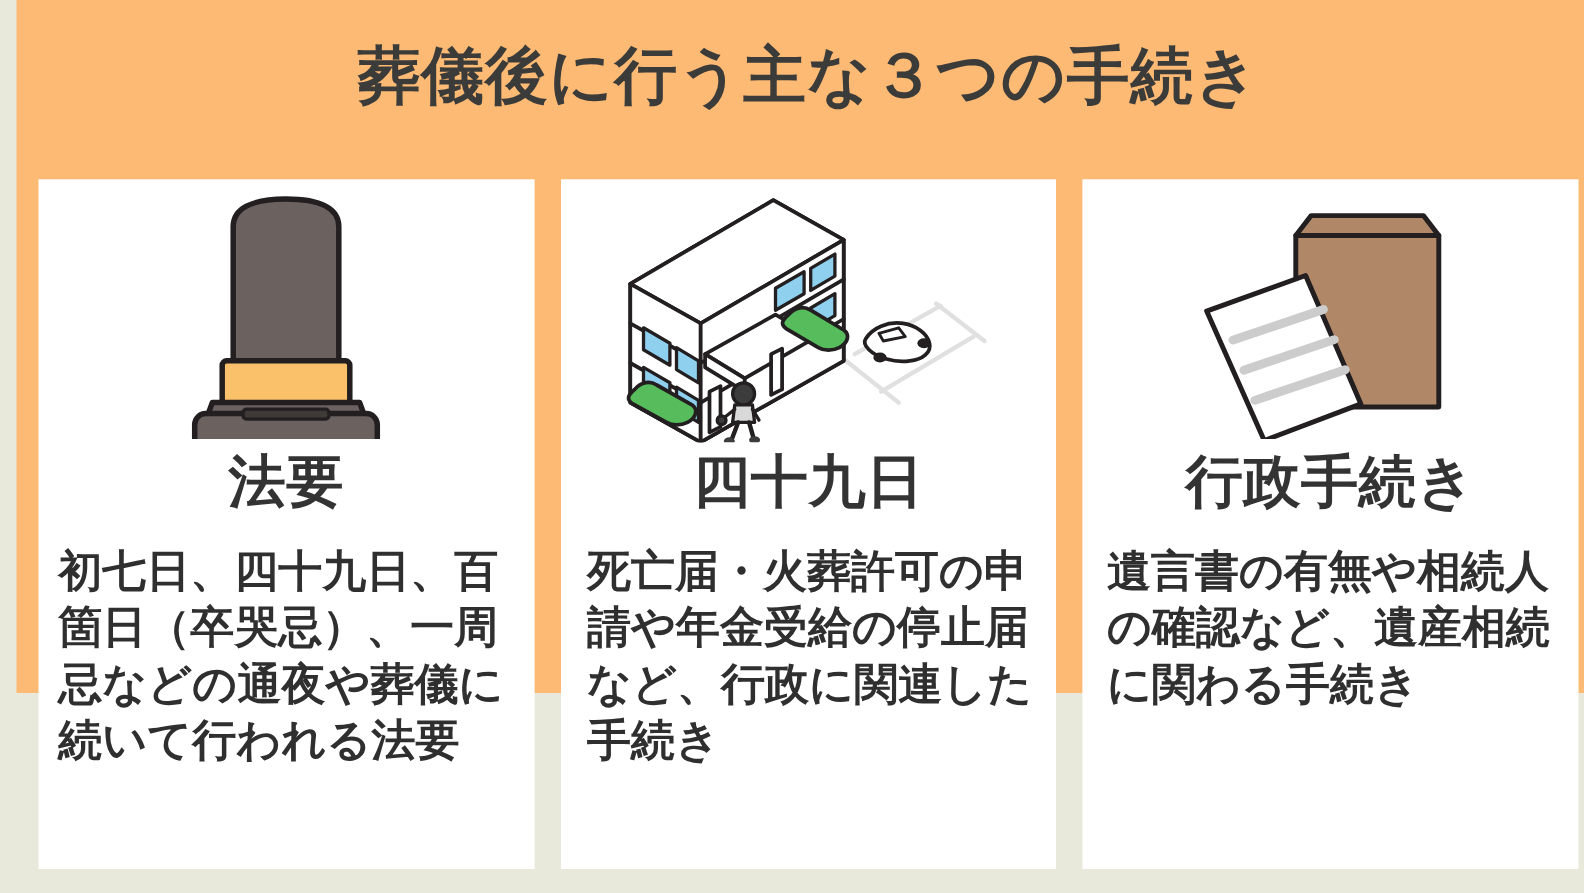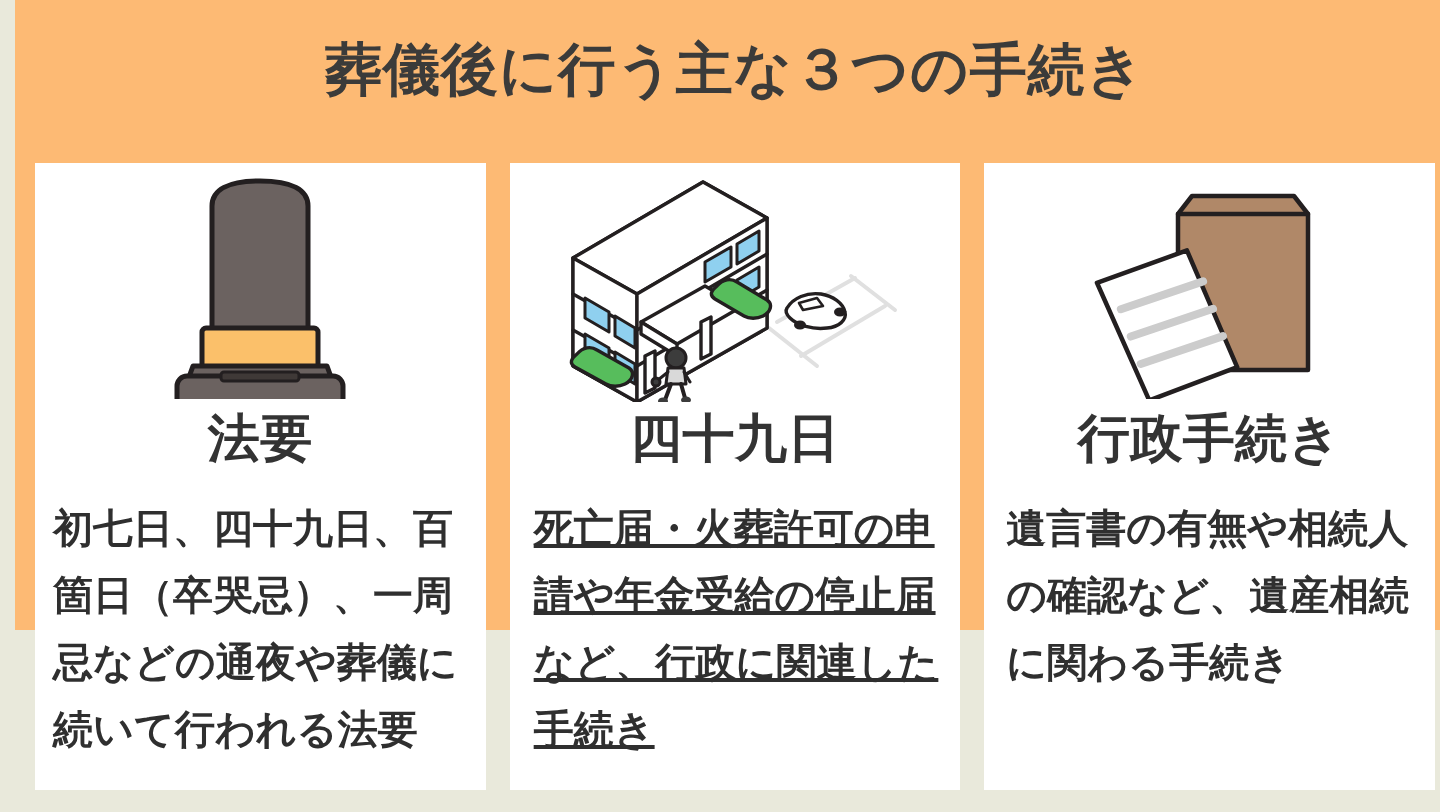--- a/index.html
+++ b/index.html
@@ -70,30 +70,30 @@
     line-height: 62px;
     text-align: center;
     margin-top: 4px;
     letter-spacing: 0.5px;
     white-space: nowrap;
   }
   .card-body {
     font-size: 40px;
     font-weight: 700;
     color: #2f2f2f;
-    line-height: 67px;
+    line-height: 51px;
     letter-spacing: 0px;
     margin-top: 26px;
     padding: 0 16px 0 18px;
     box-sizing: border-box;
     width: 100%;
     text-align: left;
     word-break: break-all;
   }
-  .card:nth-child(2) .card-body { padding-left: 24px; padding-right: 10px; text-decoration: underline; }
+  .card:nth-child(2) .card-body { padding-left: 24px; padding-right: 10px; }
   .card:nth-child(3) .card-body { padding-left: 22px; padding-right: 10px; }
   svg { display: block; }
 </style>
 </head>
 <body>
 
 <div class="page">
 
   <div class="page-title">葬儀後に行う主な３つの手続き</div>
 

